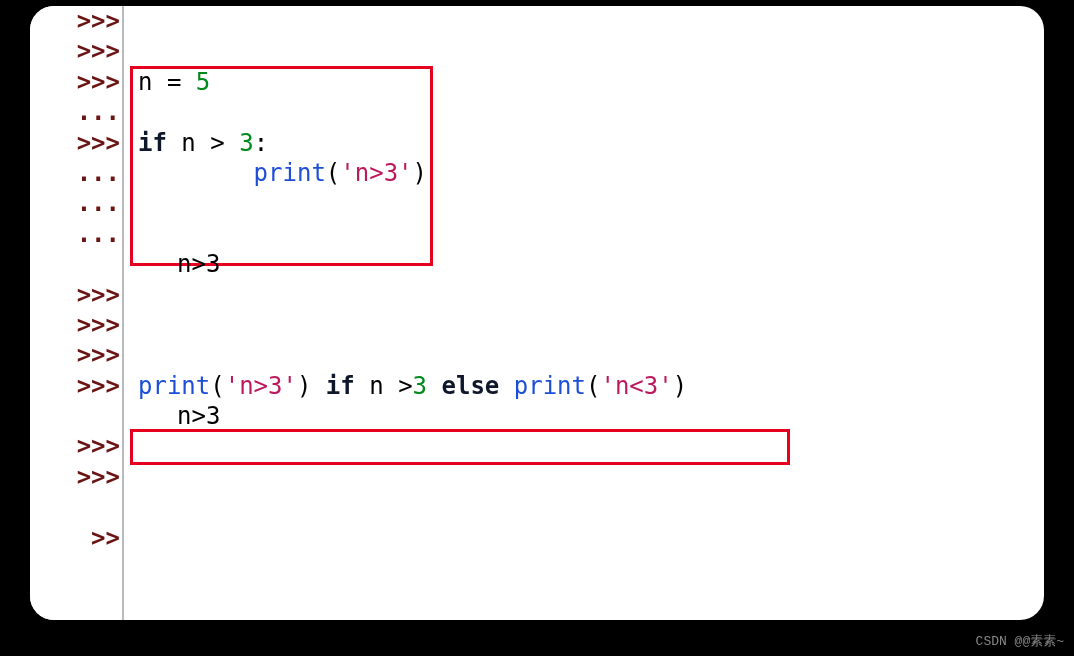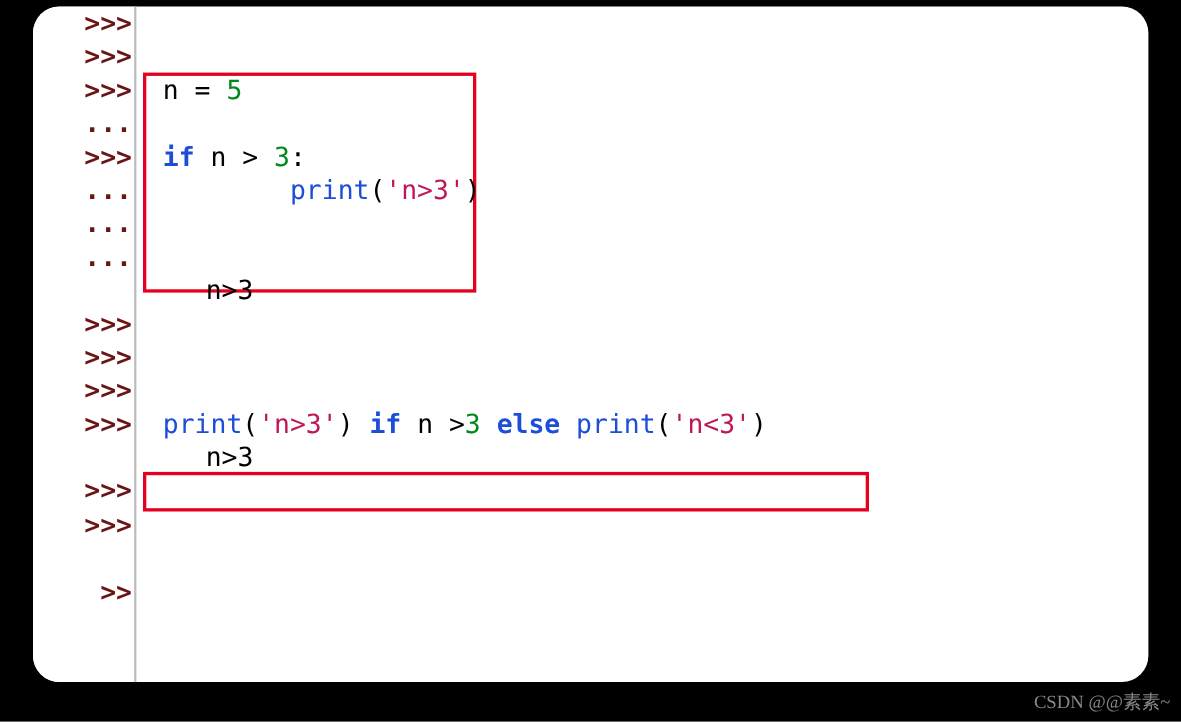--- a/index.html
+++ b/index.html
@@ -46,44 +46,44 @@
   .prompt {
     display: inline-block;
     width: 94px;
     text-align: right;
     padding-right: 4px;
     color: #6b1414;
     font-weight: bold;
   }
   .code {
     display: inline-block;
-    padding-left: 24px;
+    padding-left: 14px;
     position: relative;
     z-index: 2;
   }
-  .kw { color: #1d4ed8; font-weight: bold; text-align: center; }
+  .kw { color: #0f172a; font-weight: bold; text-align: center; }
   .fn { color: #1d4ed8; }
   .str { color: #be185d; }
   .num { color: #008a1c; }
   .out { color: #000000; margin-left: 39px; }
   .txt { color: #000; }
   .op { color: #000; }
   .redbox {
     position: absolute;
     border: 3px solid #e6001f;
     background: transparent;
     z-index: 1;
   }
   .watermark {
     position: absolute;
     bottom: 6px;
     right: 10px;
     color: #888;
-    font-size: 17px;
-    font-family: Liberation Serif, serif;
+    font-size: 13px;
+    font-family: Liberation Mono, monospace;
     z-index: 5;
   }
 </style>
 </head>
 <body>
 
 <div class="terminal">
   <div class="gutter"></div>
   <div class="content" id="content">
       <div class="redbox" style="top: 60px; left: 100px; width: 303px; height: 200px;"></div>

